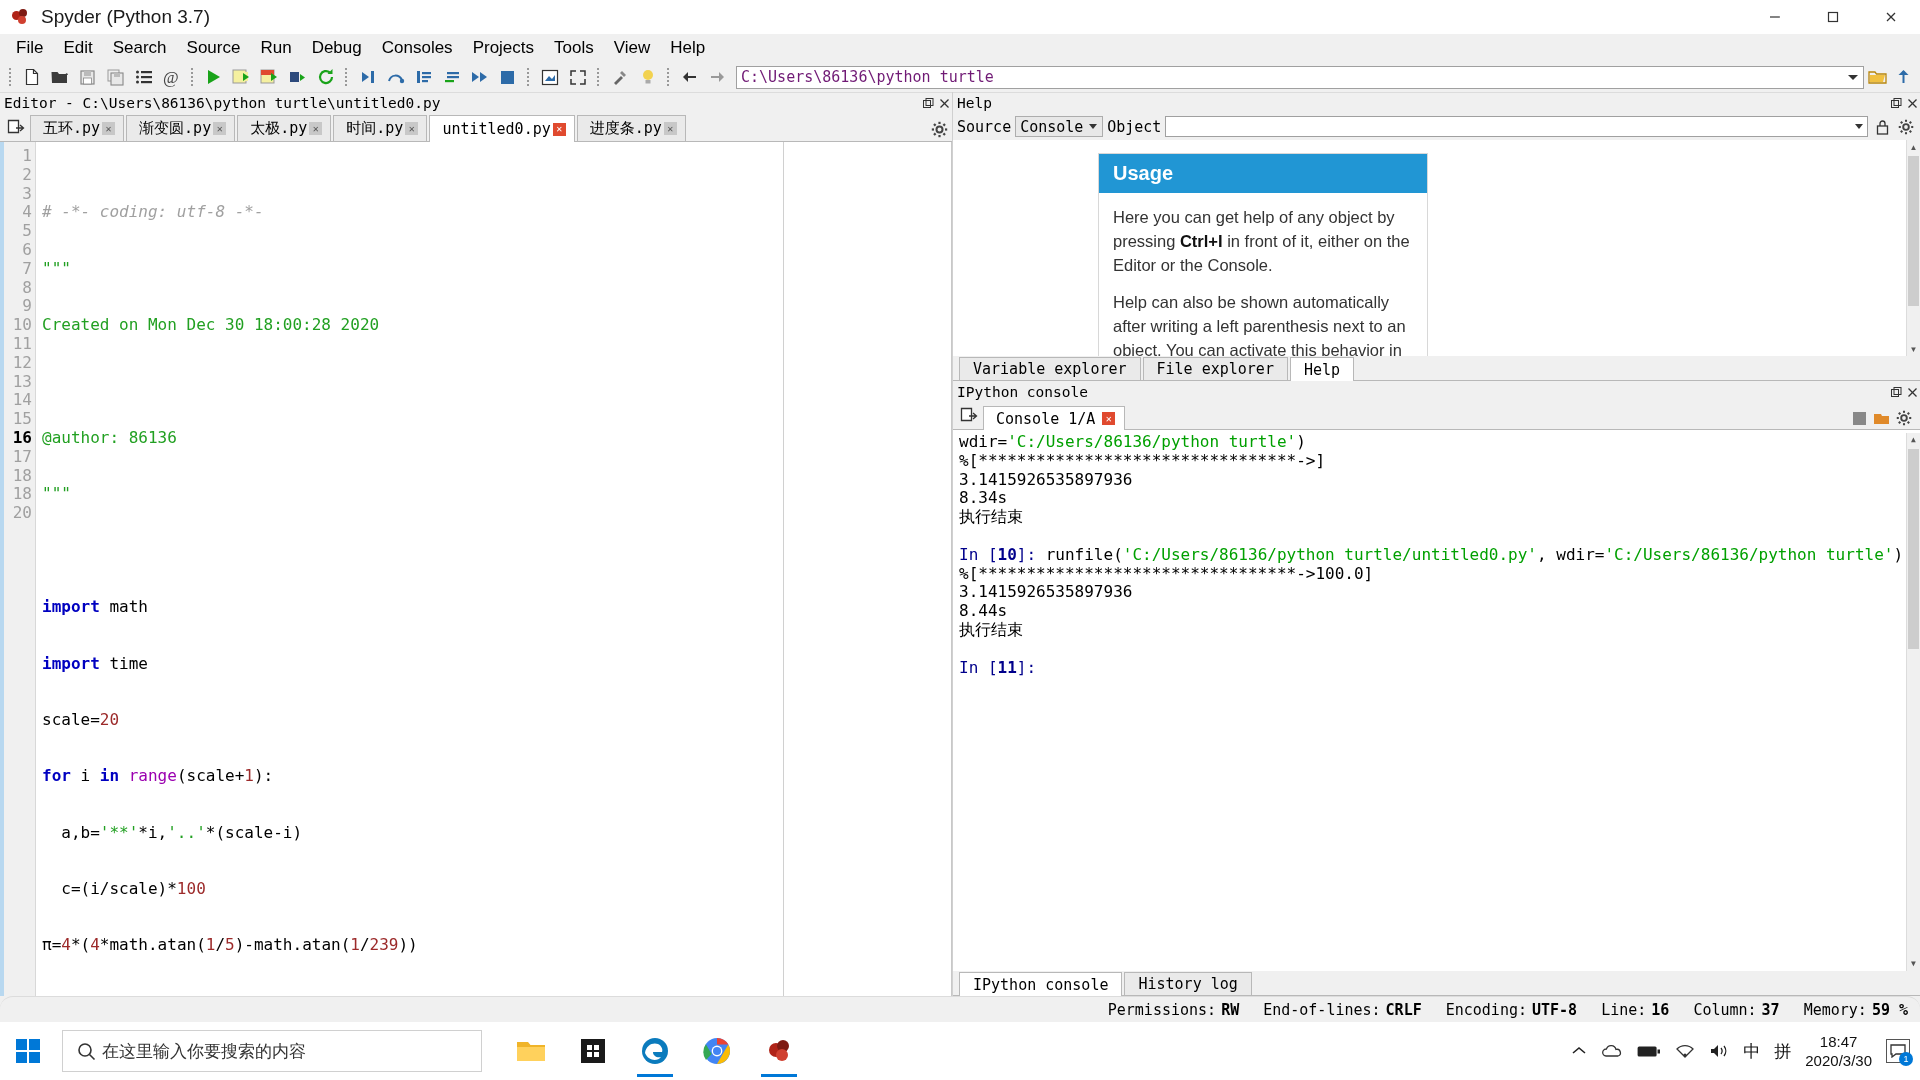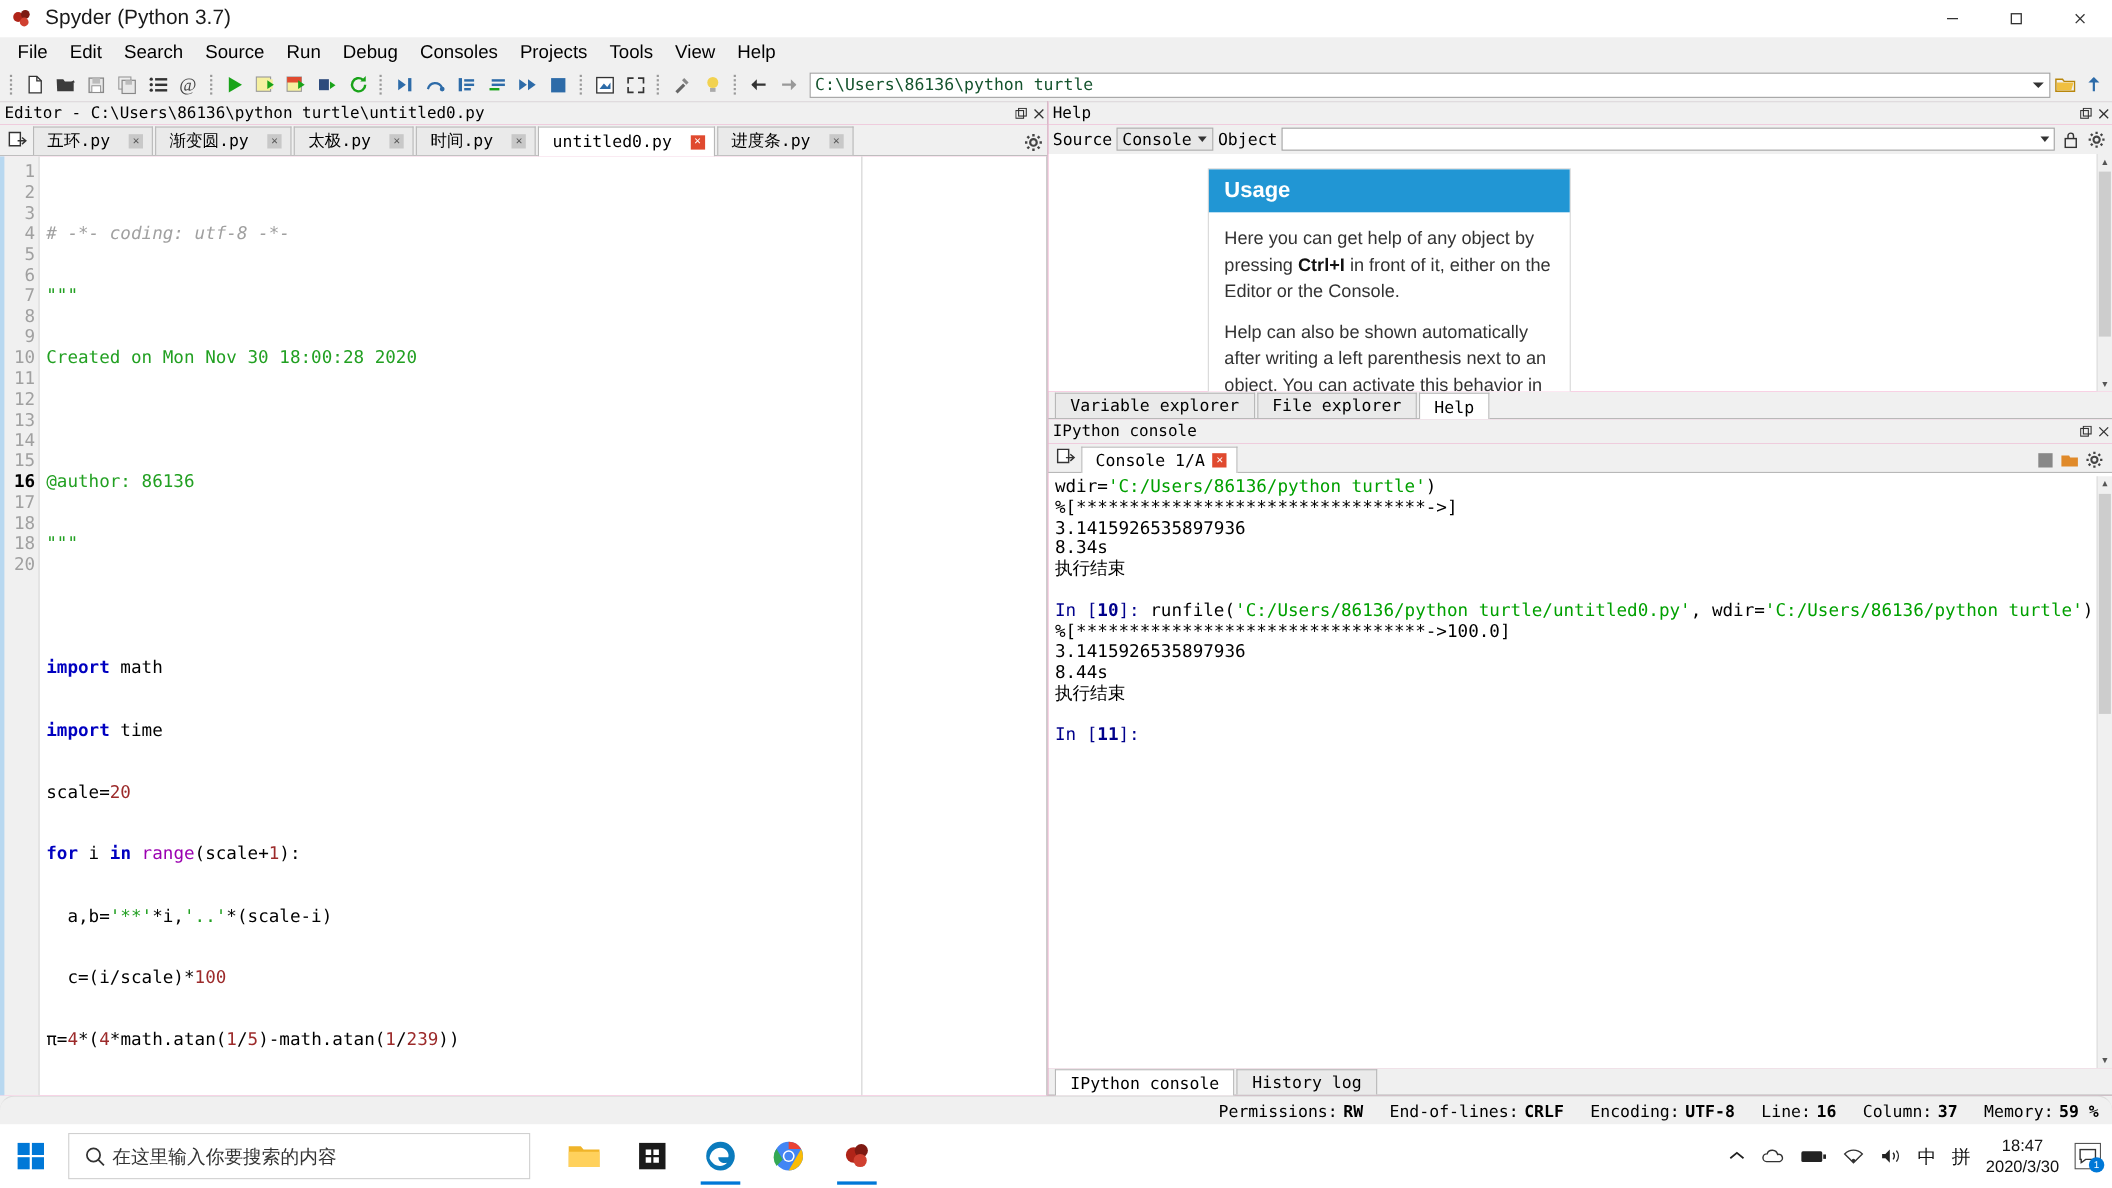--- a/index.html
+++ b/index.html
@@ -38,21 +38,21 @@
   .tsep { width:7px; height:22px; margin:0 3px; position:relative; flex:none;}
   .tsep::before, .tsep::after {
     content:""; position:absolute; width:2px; height:2px; background:#999; left:2px;
   }
   .tsep::before { top:2px; box-shadow:0 4px 0 #999, 0 8px 0 #999, 0 12px 0 #999, 0 16px 0 #999; }
   .tsep::after { display:none; }
   .pathbar { flex:1; display:flex; align-items:center; margin-left:4px; }
   .path-input {
     flex:1; height:23px; background:#fff; border:1px solid #a0a0a0;
     font-family:"DejaVu Sans Mono", monospace; font-size:15px; padding:0 4px;
-    display:flex; align-items:center; color:#14532d; position:relative;
+    display:flex; align-items:center; color:#701a75; position:relative;
   }
   .path-caret { position:absolute; right:5px; width:0;height:0;
     border-left:5px solid transparent;border-right:5px solid transparent;border-top:5px solid #333;}
   .pb-icon { width:26px; height:24px; display:flex;align-items:center;justify-content:center; }
 
   
   .main { flex:1; display:flex; min-height:0; background:#ec4899; }
 
   
   .editor-pane { width:952px; display:flex; flex-direction:column; min-width:0; }
@@ -65,21 +65,21 @@
   .ph-btn { width:16px; height:18px; display:flex;align-items:center;justify-content:center;font-size:13px;color:#333;}
   .tabstrip {
     height:29px; background:#f0f0f0; display:flex; align-items:flex-end; flex:none;
     position:relative; border-bottom:1px solid #b8b8b8;
   }
   .tab-browse { width:24px; height:26px; display:flex; align-items:center; justify-content:center; margin:0 2px 1px 4px;}
   .etab {
     height:26px; display:flex; align-items:center; padding:0 8px 0 12px;
     background:#eaeaea; border:1px solid #b8b8b8; border-bottom:none;
     font-family:"DejaVu Sans Mono", monospace; font-size:15px; color:#000;
-    margin-right:2px; gap:17px;
+    margin-right:2px; gap:2px;
   }
   .etab.active { background:#ffffff; position:relative; z-index:2; margin-bottom:-1px; height:27px;}
   .etab .x {
     width:13px;height:13px; display:flex;align-items:center;justify-content:center;
     font-size:10px; color:#555; background:#c8c8c8; line-height:1;
   }
   .etab.active .x { background:#e04a2f; color:#fff; }
   .tabstrip-opt { margin-left:auto; width:26px; display:flex; align-items:center; justify-content:center; padding-bottom:3px;}
 
   .code-area { flex:1; background:#fff; display:flex; min-height:0; position:relative; overflow:hidden; border-right:1px solid #c8c8c8;}
@@ -515,21 +515,21 @@
           <div class="cur">16</div>
           <div>17</div>
           <div>18</div>
           <div>18</div>
           <div>20</div>
         </div>
         <div class="code">
           <div class="vline"></div>
           <div class="ln"><span class="cmt"># -*- coding: utf-8 -*-</span></div>
           <div class="ln"><span class="str">"""</span></div>
-          <div class="ln"><span class="str">Created on Mon Nov 30 18:00:28 2020</span></div>
+          <div class="ln"><span class="str">Created on Mon Dec 30 18:00:28 2020</span></div>
           <div class="ln"><span class="str"></span></div>
           <div class="ln"><span class="str">@author: 86136</span></div>
           <div class="ln"><span class="str">"""</span></div>
           <div class="ln"><span></span></div>
           <div class="ln"><span class="kw">import</span> math</div>
           <div class="ln"><span class="kw">import</span> time</div>
           <div class="ln">scale=<span class="num">20</span></div>
           <div class="ln"><span class="kw">for</span> i <span class="kw">in</span> <span class="fn">range</span>(scale+<span class="num">1</span>):</div>
           <div class="ln">  a,b=<span class="str">'**'</span>*i,<span class="str">'..'</span>*(scale-i)</div>
           <div class="ln">  c=(i/scale)*<span class="num">100</span></div>

